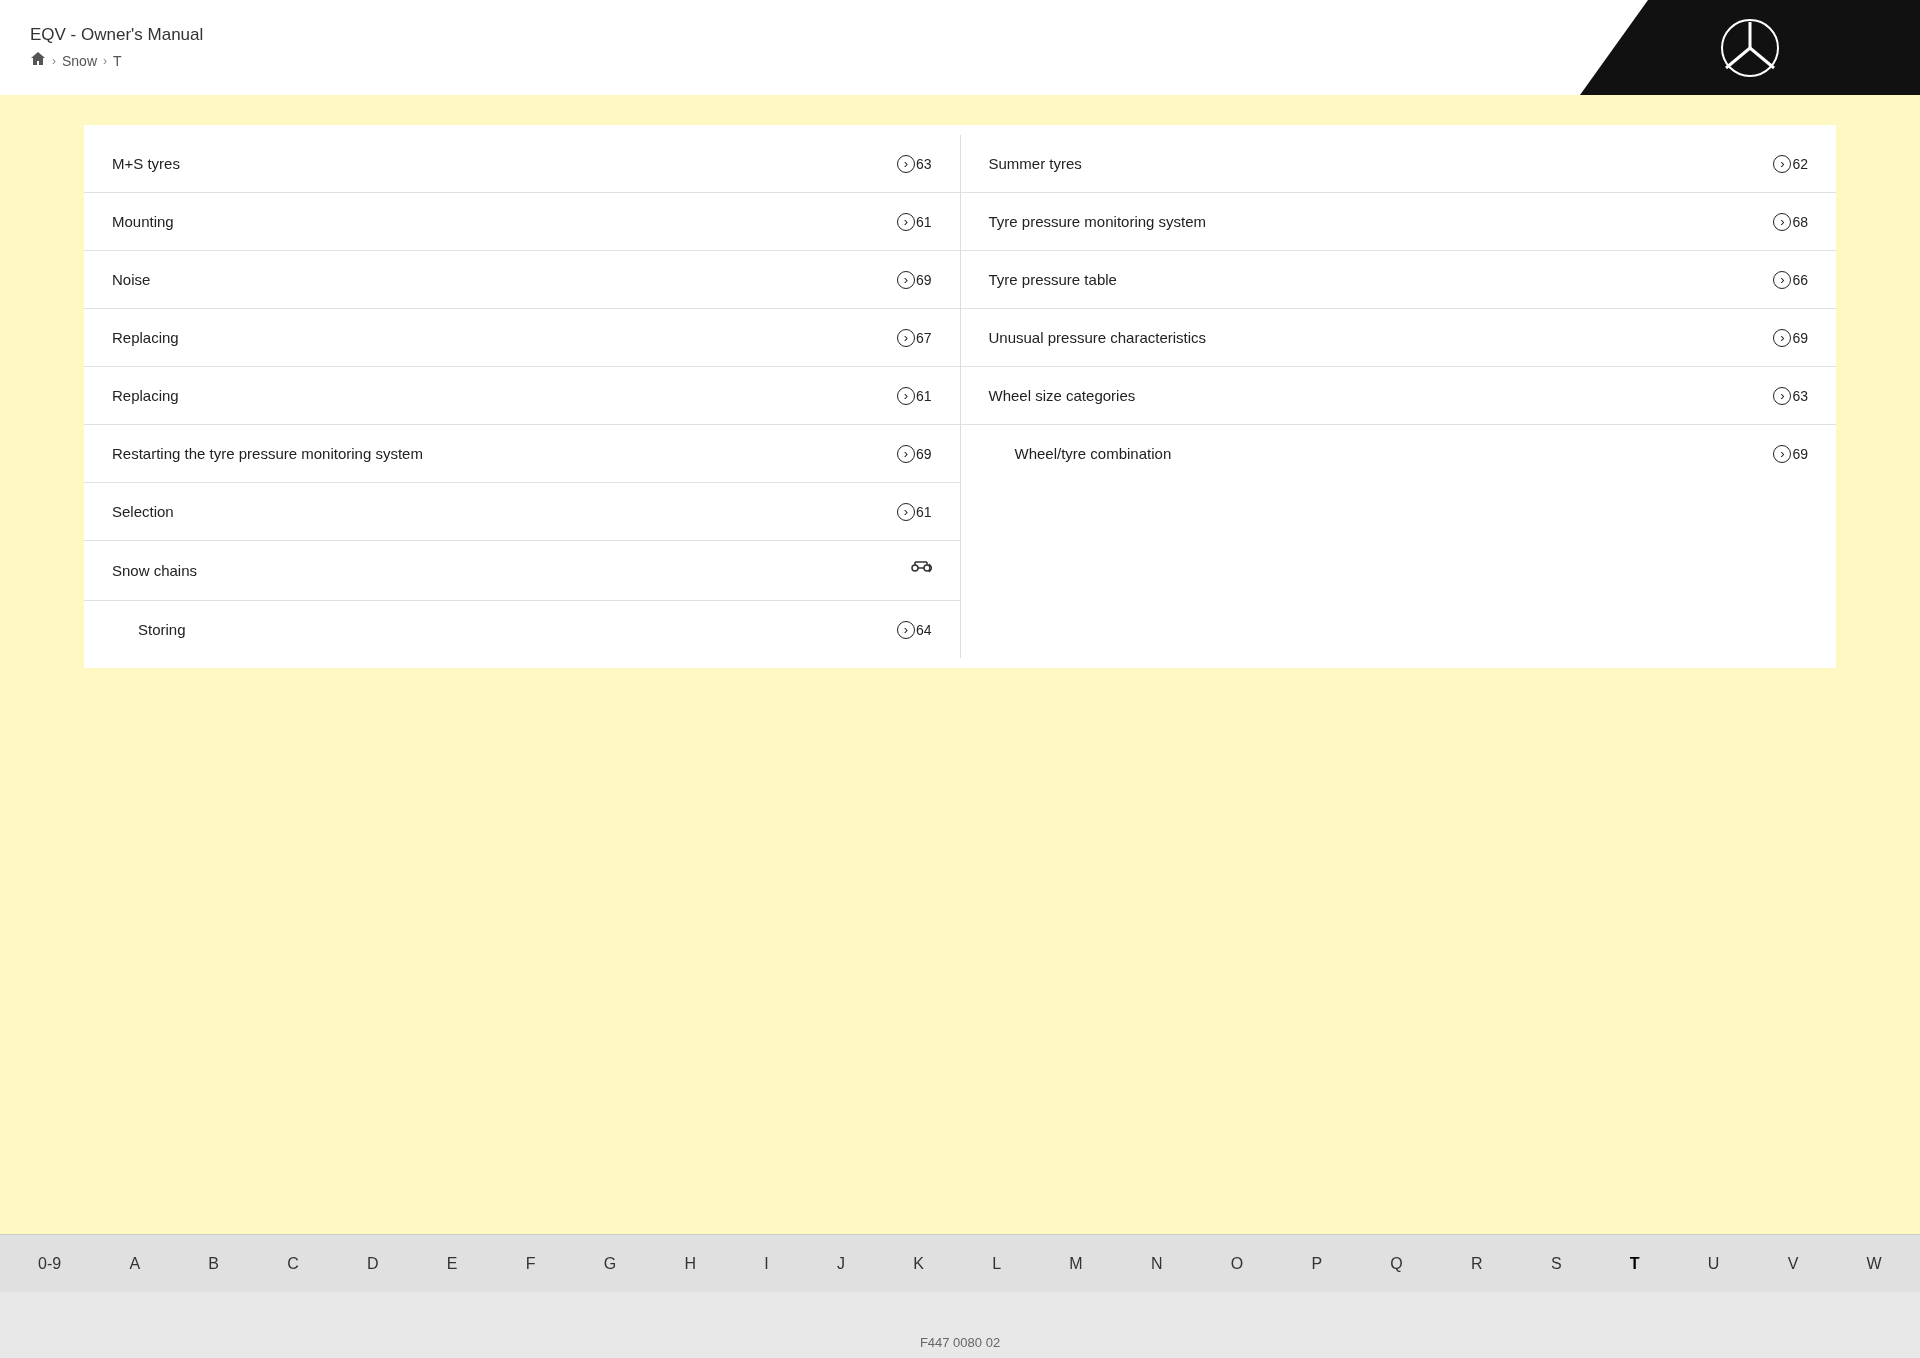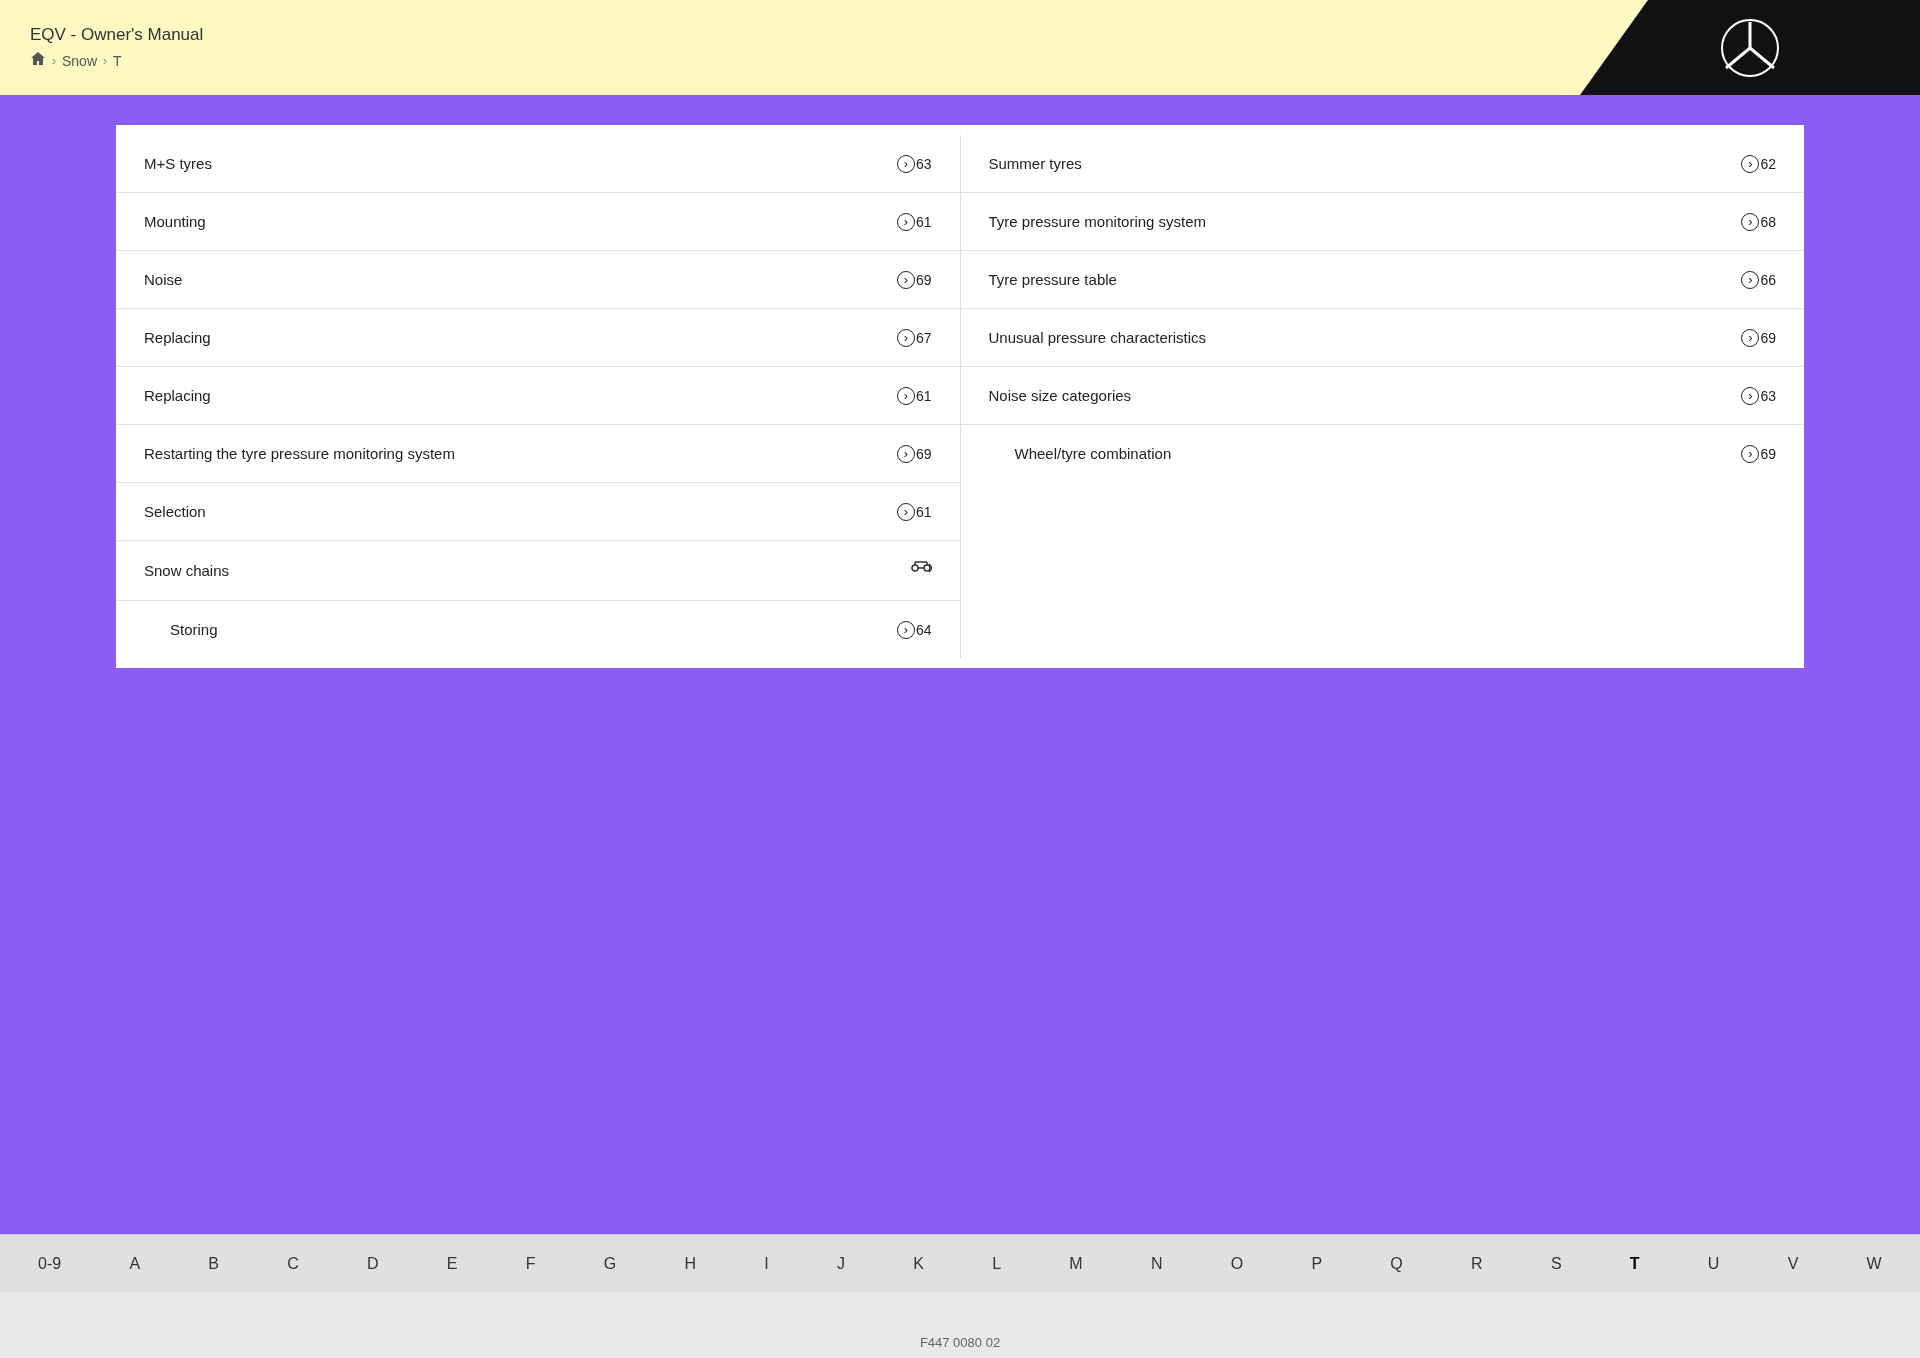--- a/index.html
+++ b/index.html
@@ -7,21 +7,21 @@
       font-family: Arial, sans-serif;
       background: #e8e8e8;
       width: 1920px;
       min-height: 1358px;
       display: flex;
       flex-direction: column;
     }
 
     
     .header {
-      background: #fef9c3;
+      background: #ffffff;
       display: flex;
       align-items: center;
       justify-content: space-between;
       padding: 0;
       height: 95px;
       border-bottom: none;
     }
     .header-left {
       padding: 12px 30px;
       display: flex;
@@ -67,22 +67,22 @@
       color: white;
       font-size: 50px;
       display: flex;
       align-items: center;
       justify-content: center;
     }
 
     
     .main-content {
       flex: 1;
-      padding: 30px 116px;
-      background: #8b5cf6;
+      padding: 30px 84px;
+      background: #fef9c3;
     }
 
     .index-container {
       background: white;
       display: flex;
       gap: 0;
       padding: 10px 0;
     }
 
     .column {
@@ -321,21 +321,21 @@
         </div>
         <div class="index-row">
           <span class="row-label">Unusual pressure characteristics</span>
           <span class="row-page">
             <span class="circle-arrow"></span>
             <span>6</span>
             <span>9</span>
           </span>
         </div>
         <div class="index-row">
-          <span class="row-label">Noise size categories</span>
+          <span class="row-label">Wheel size categories</span>
           <span class="row-page">
             <span class="circle-arrow"></span>
             <span>6</span>
             <span>3</span>
           </span>
         </div>
         <div class="index-row">
           <span class="row-label">Wheel/tyre combination</span>
           <span class="row-page">
             <span class="circle-arrow"></span>

